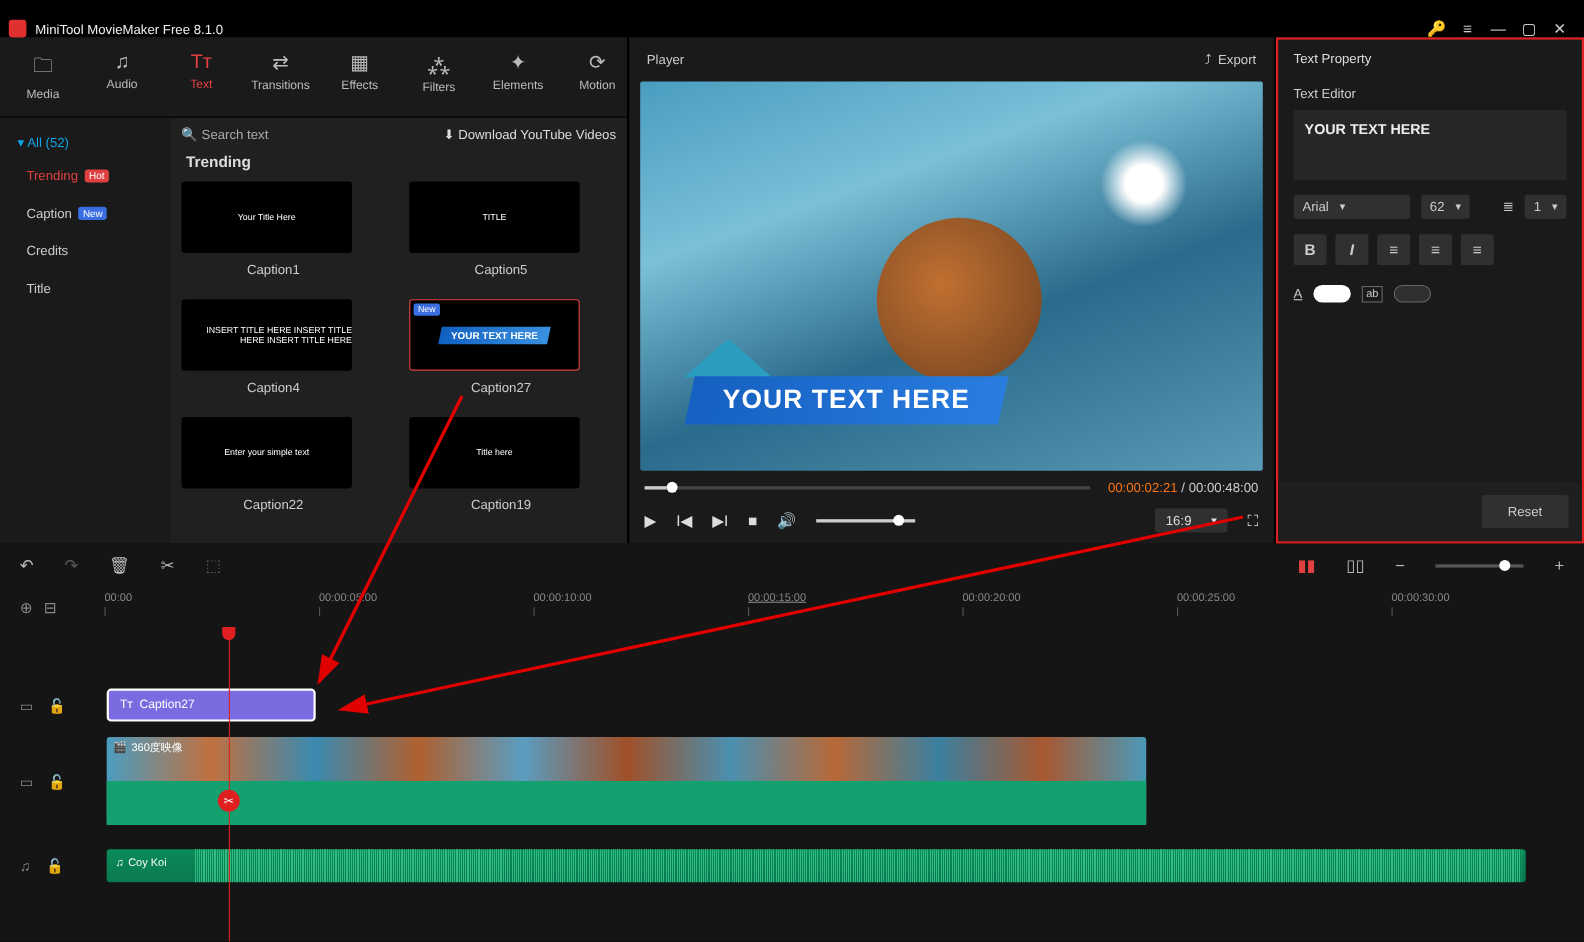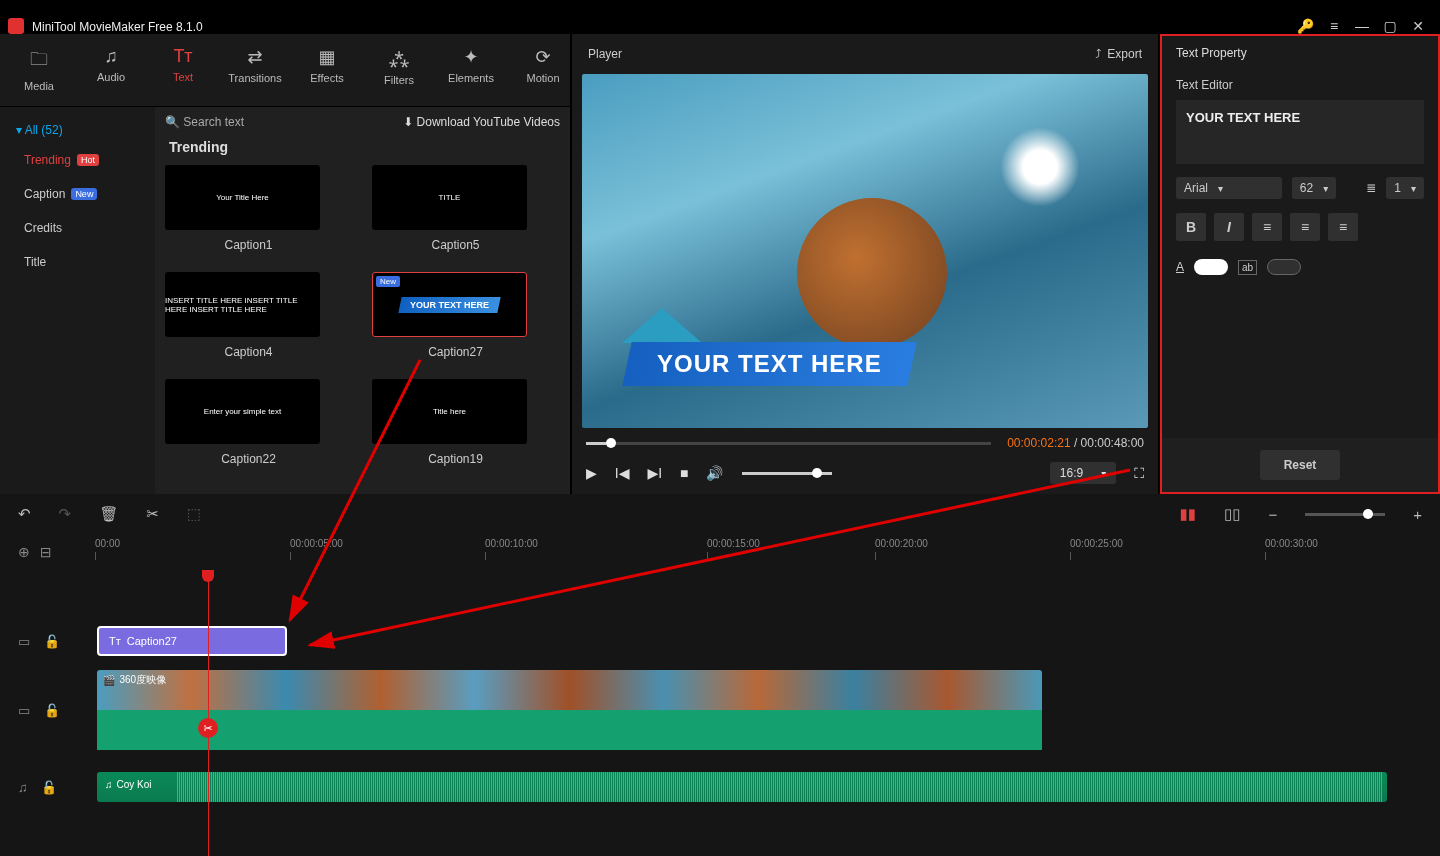--- a/index.html
+++ b/index.html
@@ -64,21 +64,21 @@
 .dd { background: #303030; padding: 4px 8px; border-radius: 3px; font-size: 12px; display: flex; align-items: center; gap: 10px; cursor: pointer;}
 .toolbar2 { display: flex; gap: 8px; margin-top: 14px; }
 .tbtn { width: 30px; height: 28px; background: #303030; display: flex; align-items: center; justify-content: center; font-size: 14px; font-weight: 700; cursor: pointer; border-radius: 2px;}
 .colorrow { display: flex; gap: 10px; align-items: center; margin-top: 18px; }
 .swatch { width: 34px; height: 16px; border-radius: 8px; background: #fff; }
 .swatch.outline { background: #ccc; width: 34px;}
 .oprow { display: flex; align-items: center; gap: 14px; margin-top: 26px; font-size: 12px;}
 .oprow .track { flex: 1; height: 3px; background: #555; position: relative;}
 .oprow .track .odot { position: absolute; right: 0; top: -5px; width: 12px; height: 12px; background: #fff; border-radius: 50%;}
 .oprow .val { background: #303030; padding: 4px 10px; border-radius: 3px;}
-.right .foot { padding: 12px; display: flex; justify-content: center; background: #1f1f1f; font-weight: bold;}
+.right .foot { padding: 12px; display: flex; justify-content: flex-end; background: #1f1f1f;}
 .right .foot .rst { background: #303030; padding: 8px 24px; border-radius: 3px; font-size: 12px; cursor: pointer;}
 .timeline { background: #151515; height: 366px; display: flex; flex-direction: column; }
 .tl-tools { height: 40px; display: flex; align-items: center; padding: 0 18px; gap: 28px; font-size: 15px; color: #bbb;}
 .tl-tools .spacer { flex: 1; }
 .tl-tools .zoomt { width: 80px; height: 3px; background: #555; position: relative;}
 .tl-tools .zoomt .zdot{ position:absolute; right:12px; top:-4px;width:10px;height:10px;background:#fff;border-radius:50%;}
 .ruler { height: 36px; display: flex; position: relative; background: #151515; font-size: 10px; color: #888;}
 .ruler .head { width: 95px; display:flex; align-items:center; gap:10px; padding-left:18px; font-size:14px;}
 .ruler .ticks { flex: 1; position: relative; }
 .ruler .tick { position: absolute; top: 4px; }
@@ -151,21 +151,21 @@
               <div class="cl">Caption1</div>
             </div>
             <div class="card">
               <div class="thumb">
                 <span style="font-size:8px;text-align:center;">TITLE</span>
               </div>
               <div class="cl">Caption5</div>
             </div>
             <div class="card">
               <div class="thumb">
-                <span style="font-size:8px;text-align:left;">INSERT TITLE HERE INSERT TITLE HERE INSERT TITLE HERE</span>
+                <span style="font-size:8px;text-align:right;">INSERT TITLE HERE INSERT TITLE HERE INSERT TITLE HERE</span>
               </div>
               <div class="cl">Caption4</div>
             </div>
             <div class="card">
               <div class="thumb sel">
                 <div class="newb">New</div>
                 <div class="lowerthird"><span>YOUR TEXT HERE</span></div>
               </div>
               <div class="cl">Caption27</div>
             </div>
@@ -286,21 +286,21 @@
   </div>
   <div class="ruler">
     <div class="head">
       <span>⊕</span>
       <span>⊟</span>
     </div>
     <div class="ticks" id="ticks">
         <div class="tick" style="left: 0px;">00:00</div>
         <div class="tick" style="left: 195px;">00:00:05:00</div>
         <div class="tick" style="left: 390px;">00:00:10:00</div>
-        <div class="tick" style="left: 612px;">00:00:15:00</div>
+        <div class="tick" style="left: 585px; text-decoration: underline;">00:00:15:00</div>
         <div class="tick" style="left: 780px;">00:00:20:00</div>
         <div class="tick" style="left: 975px;">00:00:25:00</div>
         <div class="tick" style="left: 1170px;">00:00:30:00</div>
       </div>
   </div>
   <div class="tracks">
     <div class="playhead" style="left:208px;">
       <div class="ph"></div>
       <div class="scis">✂</div>
     </div>

